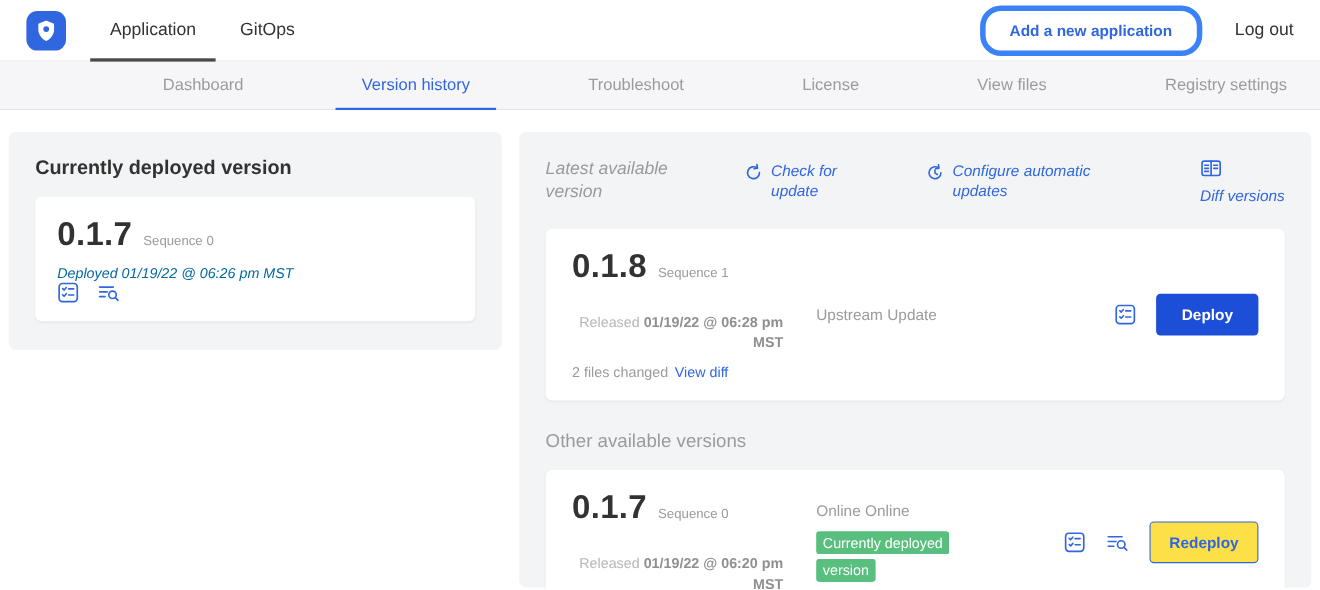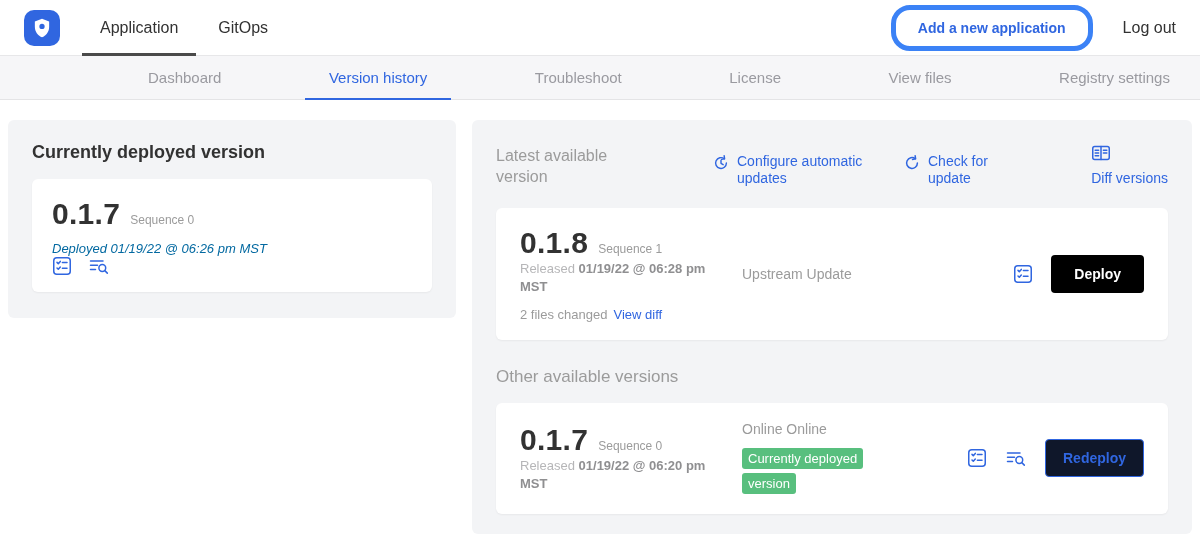--- a/index.html
+++ b/index.html
@@ -101,21 +101,21 @@
   .version { font-size: 30px; font-weight: 700; color: #323232; letter-spacing: 0.3px; }
   .sequence { font-size: 12px; color: #9b9b9b; }
 
   .deployed-text { font-size: 13px; color: #0369a1; margin: 10px 0 0; font-style: italic; }
 
   .icon-row { display: flex; gap: 16px; }
   .icon-btn { color: #3066e0; display: inline-flex; cursor: pointer; }
   .icon-btn svg { display: block; }
 
   
-  .panel-header { display: flex; align-items: flex-end; }
+  .panel-header { display: flex; align-items: center; font-style: italic; }
   .panel-title { width: 152px; font-size: 16px; color: #9b9b9b; line-height: 1.3; flex: none; }
   .link-action {
     display: flex; align-items: flex-start; gap: 7px;
     color: #3066e0; font-size: 14px; font-weight: 500; line-height: 1.25;
     cursor: pointer;
   }
   .link-action svg { flex: none; margin-top: 1px; }
   .la-check { margin-left: 28px; }
   .la-check .la-text { max-width: 76px; }
   .la-auto { margin-left: 64px; }
@@ -125,21 +125,21 @@
   
   .version-card {
     margin-top: 20px;
     padding: 18px 24px;
     display: flex;
     align-items: center;
   }
   .col-left { width: 214px; flex: none; }
   .released {
     font-size: 13px; color: #b6b6b8; line-height: 1.45;
-    margin-top: 0; max-width: 192px;
+    margin-top: 24px; max-width: 192px; text-align: right;
   }
   .released b { color: #8f8f91; font-weight: 700; }
   .files-row { margin-top: 10px; font-size: 13px; color: #9b9b9b; }
   .view-diff-link { color: #3066e0; font-weight: 500; margin-left: 6px; cursor: pointer; text-decoration: none; }
 
   .col-source { flex: 1; font-size: 14px; color: #9b9b9b; padding-left: 8px; }
   .badge-wrap { max-width: 158px; margin-top: 9px; line-height: 1.75; }
   .badge {
     display: inline;
     background: #58bf7e;
@@ -147,29 +147,29 @@
     font-size: 13px;
     padding: 3px 6px;
     border-radius: 3px;
     -webkit-box-decoration-break: clone;
     box-decoration-break: clone;
   }
 
   .col-actions { margin-left: auto; display: flex; align-items: center; gap: 18px; flex: none; }
   .deploy-btn {
     font-family: inherit;
-    background: #000000; color: #fff;
+    background: #1d4ed8; color: #fff;
     border: none; border-radius: 4px;
     padding: 11px 23px;
     font-size: 14px; font-weight: 700;
     cursor: pointer;
   }
   .redeploy-btn {
     font-family: inherit;
-    background: #0f172a; color: #3066e0;
+    background: #fde047; color: #3066e0;
     border: 1px solid #3066e0; border-radius: 4px;
     padding: 10px 17px;
     font-size: 14px; font-weight: 700;
     cursor: pointer;
   }
   .other-title { font-size: 17px; color: #9b9b9b; margin-top: 27px; }
 </style>
 </head>
 <body>
 
@@ -230,35 +230,35 @@
         </span>
       </div>
     </div>
   </section>
 
   <section class="panel right-panel">
 
     <div class="panel-header">
       <span class="panel-title">Latest available version</span>
 
+      <span class="link-action la-check">
+        <svg width="18" height="18" viewBox="0 0 20 20" fill="none" stroke="currentColor" stroke-width="1.7" stroke-linecap="round" stroke-linejoin="round">
+          <path d="M16 10 a6 6 0 1 1 -2.3-4.7"></path>
+          <polyline points="13.5,1.9 14,5.4 10.6,6"></polyline>
+        </svg>
+        <span class="la-text">Check for update</span>
+      </span>
+
       <span class="link-action la-auto">
         <svg width="18" height="18" viewBox="0 0 20 20" fill="none" stroke="currentColor" stroke-width="1.6" stroke-linecap="round" stroke-linejoin="round">
           <path d="M16 10 a6 6 0 1 1 -2.3-4.7"></path>
           <polyline points="13.5,1.9 14,5.4 10.6,6"></polyline>
           <polyline points="10,7.2 10,10.4 12.4,11.8"></polyline>
         </svg>
         <span class="la-text">Configure automatic updates</span>
-      </span>
-
-      <span class="link-action la-check">
-        <svg width="18" height="18" viewBox="0 0 20 20" fill="none" stroke="currentColor" stroke-width="1.7" stroke-linecap="round" stroke-linejoin="round">
-          <path d="M16 10 a6 6 0 1 1 -2.3-4.7"></path>
-          <polyline points="13.5,1.9 14,5.4 10.6,6"></polyline>
-        </svg>
-        <span class="la-text">Check for update</span>
       </span>
 
       <span class="link-action la-diff">
         <svg width="20" height="20" viewBox="0 0 20 20" fill="none" stroke="currentColor" stroke-width="1.5" stroke-linecap="round">
           <rect x="1.75" y="3.5" width="16.5" height="13" rx="2"></rect>
           <line x1="10" y1="3.5" x2="10" y2="16.5"></line>
           <line x1="4.2" y1="7.2" x2="7.6" y2="7.2"></line>
           <line x1="4.2" y1="10" x2="7.6" y2="10"></line>
           <line x1="4.2" y1="12.8" x2="7.6" y2="12.8"></line>
           <line x1="12.4" y1="7.2" x2="15.8" y2="7.2"></line>

